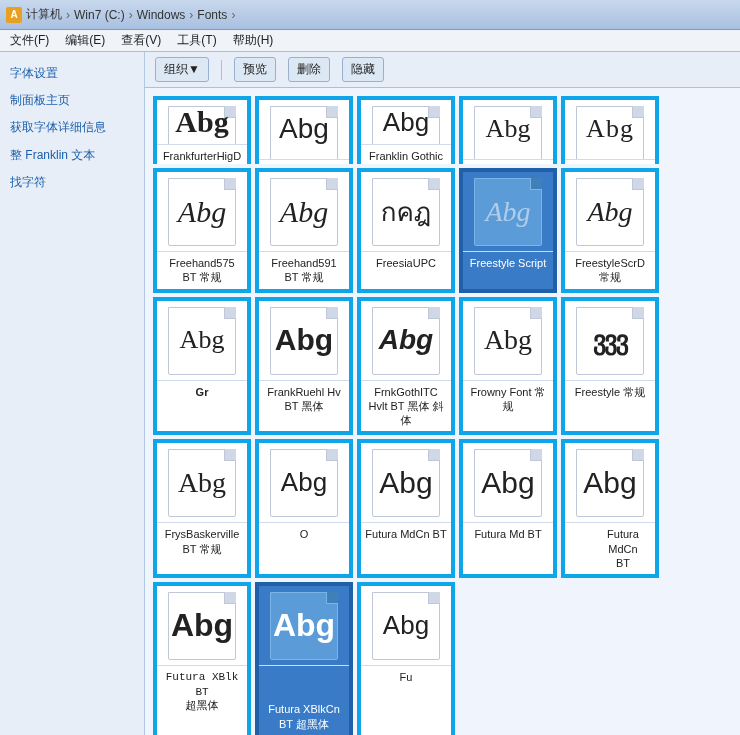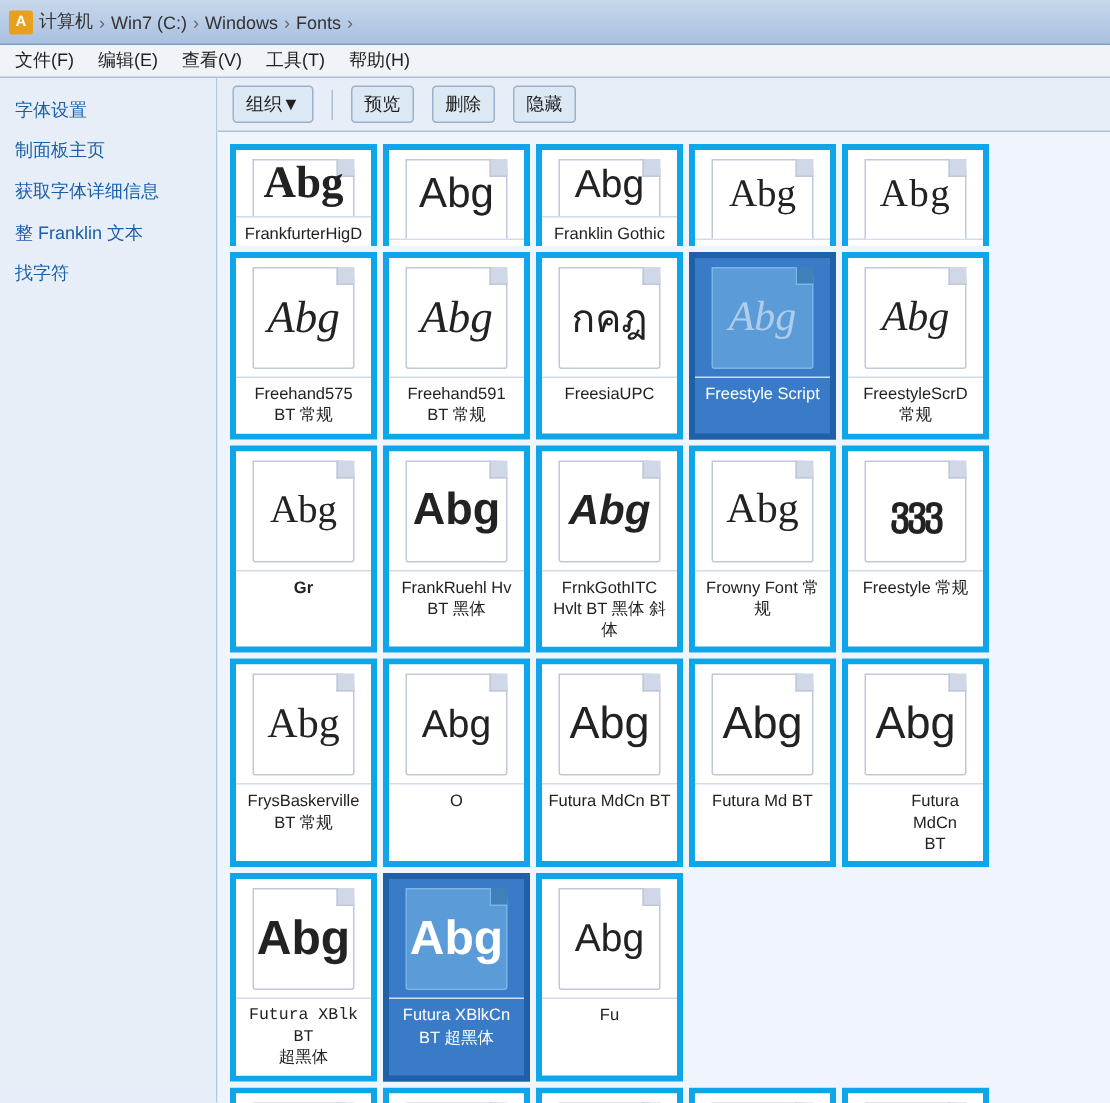--- a/index.html
+++ b/index.html
@@ -406,21 +406,21 @@
           <div class="font-name" style="white-space: pre-line; font-family: Liberation Mono, monospace;">Futura XBlk BT
 超黑体</div>
         </div>
         <div class="font-tile selected">
           <div class="font-preview" style="background: rgb(58, 123, 200);">
             <div style="position: absolute; top: 6px; left: 50%; transform: translateX(-50%); width: 68px; height: 68px; background: rgb(90, 155, 216); border: 1px solid rgb(122, 180, 232); border-radius: 0px 8px 2px 2px;">
               <div style="position: absolute; top: -1px; right: -1px; width: 12px; height: 12px; background: rgb(64, 128, 184); border-left: 1px solid rgb(122, 180, 232); border-bottom: 1px solid rgb(122, 180, 232);"></div>
             </div>
             <span style="position: relative; z-index: 2; color: white; font-size: 32px; font-family: Arial, sans-serif; font-weight: 900;">Abg</span>
           </div>
-          <div class="font-name" style="white-space: pre-line; background: rgb(58, 123, 200); color: white;">Futura XBlkCn
+          <div class="font-name" style="white-space: pre-line; background: rgb(58, 123, 200); color: white; margin-top: 32px;">Futura XBlkCn
 BT 超黑体</div>
         </div>
         <div class="font-tile">
           <div class="font-preview">
             <div style="position: absolute; top: 6px; left: 50%; transform: translateX(-50%); width: 68px; height: 68px; background: white; border: 1px solid rgb(192, 200, 216); border-radius: 0px 8px 2px 2px;">
               <div style="position: absolute; top: -1px; right: -1px; width: 12px; height: 12px; background: rgb(208, 216, 232); border-left: 1px solid rgb(192, 200, 216); border-bottom: 1px solid rgb(192, 200, 216);"></div>
             </div>
             <span style="position: relative; z-index: 2; color: rgb(34, 34, 34); font-size: 26px;">Abg</span>
           </div>
           <div class="font-name" style="white-space: pre-line;">Fu</div>

